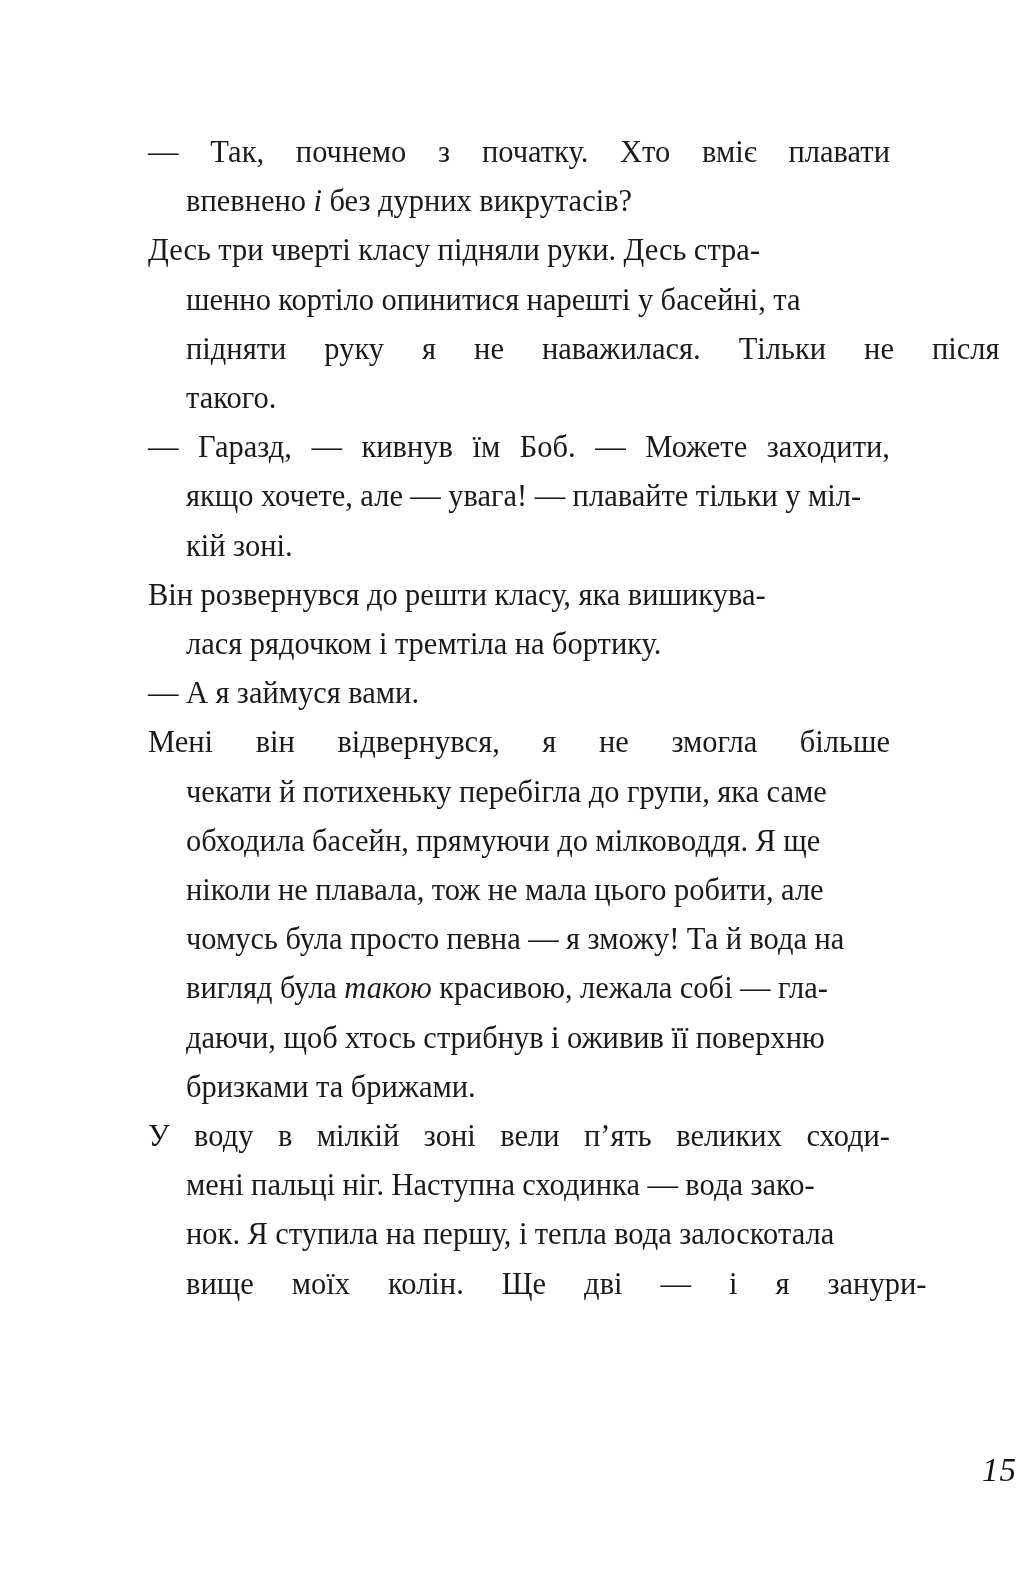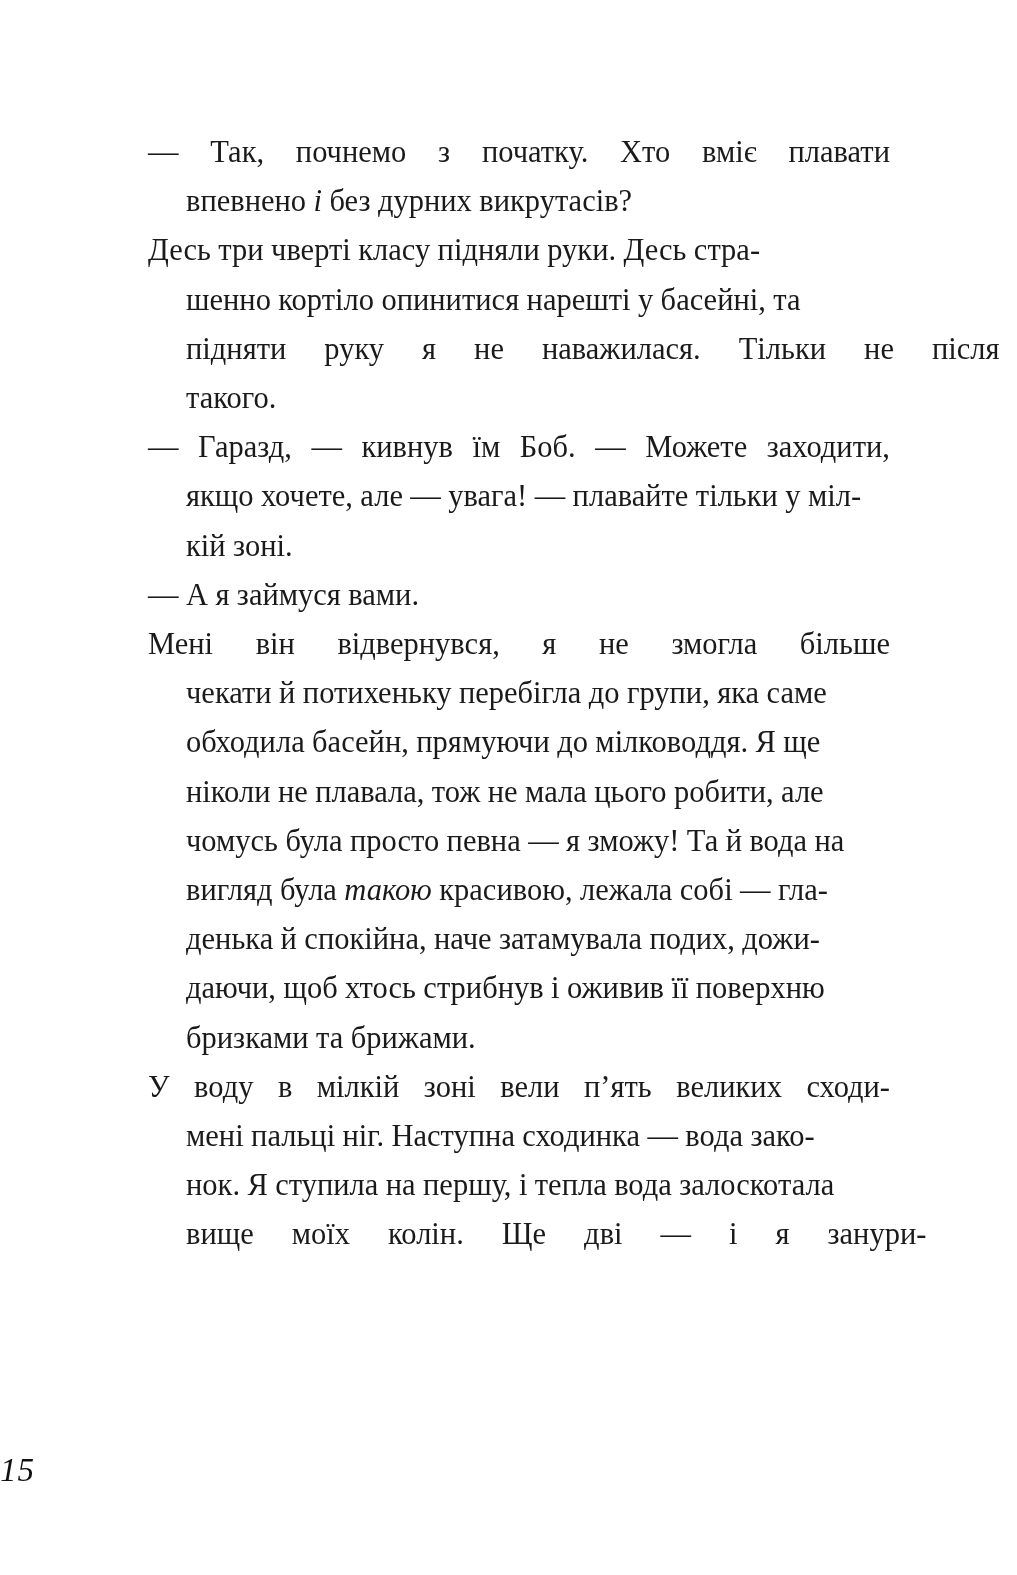--- a/index.html
+++ b/index.html
@@ -63,21 +63,21 @@
 
   em, .it {
     font-style: italic;
   }
 
   .folio {
     position: absolute;
     left: 0;
     right: 0;
     top: 1452px;
-    text-align: left;
+    text-align: right;
     font-family: "Liberation Serif", "DejaVu Serif", serif;
     font-style: italic;
     font-size: 33px;
     letter-spacing: 1px;
     color: #111111;
   }
 </style>
 </head>
 <body>
 
@@ -124,41 +124,44 @@
           <span>їм</span>
           <span>Боб.</span>
           <span>—</span>
           <span>Можете</span>
           <span>заходити,</span>
       </span>
       <span class="line">якщо хочете, але — увага! — плавайте тільки у міл-</span>
       <span class="line">кій зоні.</span>
     </p>
 
+    <p class="para">
+      <span class="line indent">Він розвернувся до решти класу, яка вишикува-</span>
+      <span class="line">лася рядочком і тремтіла на бортику.</span>
+    </p>
 
     <p class="para">
       <span class="line indent">— А я займуся вами.</span>
     </p>
 
     <p class="para">
       <span class="line j indent">
         <span>Мені</span>
           <span>він</span>
           <span>відвернувся,</span>
           <span>я</span>
           <span>не</span>
           <span>змогла</span>
           <span>більше</span>
       </span>
       <span class="line">чекати й потихеньку перебігла до групи, яка саме</span>
       <span class="line">обходила басейн, прямуючи до мілководдя. Я ще</span>
       <span class="line">ніколи не плавала, тож не мала цього робити, але</span>
       <span class="line">чомусь була просто певна — я зможу! Та й вода на</span>
       <span class="line"><span>вигляд була </span><em class="it">такою</em><span> красивою, лежала собі — гла-</span></span>
-      <span class="line">денька й спокійна, наче затамувала подих, дожи-</span>
       <span class="line">даючи, щоб хтось стрибнув і оживив її поверхню</span>
       <span class="line">бризками та брижами.</span>
     </p>
 
     <p class="para">
       <span class="line j indent">
         <span>У</span>
           <span>воду</span>
           <span>в</span>
           <span>мілкій</span>

